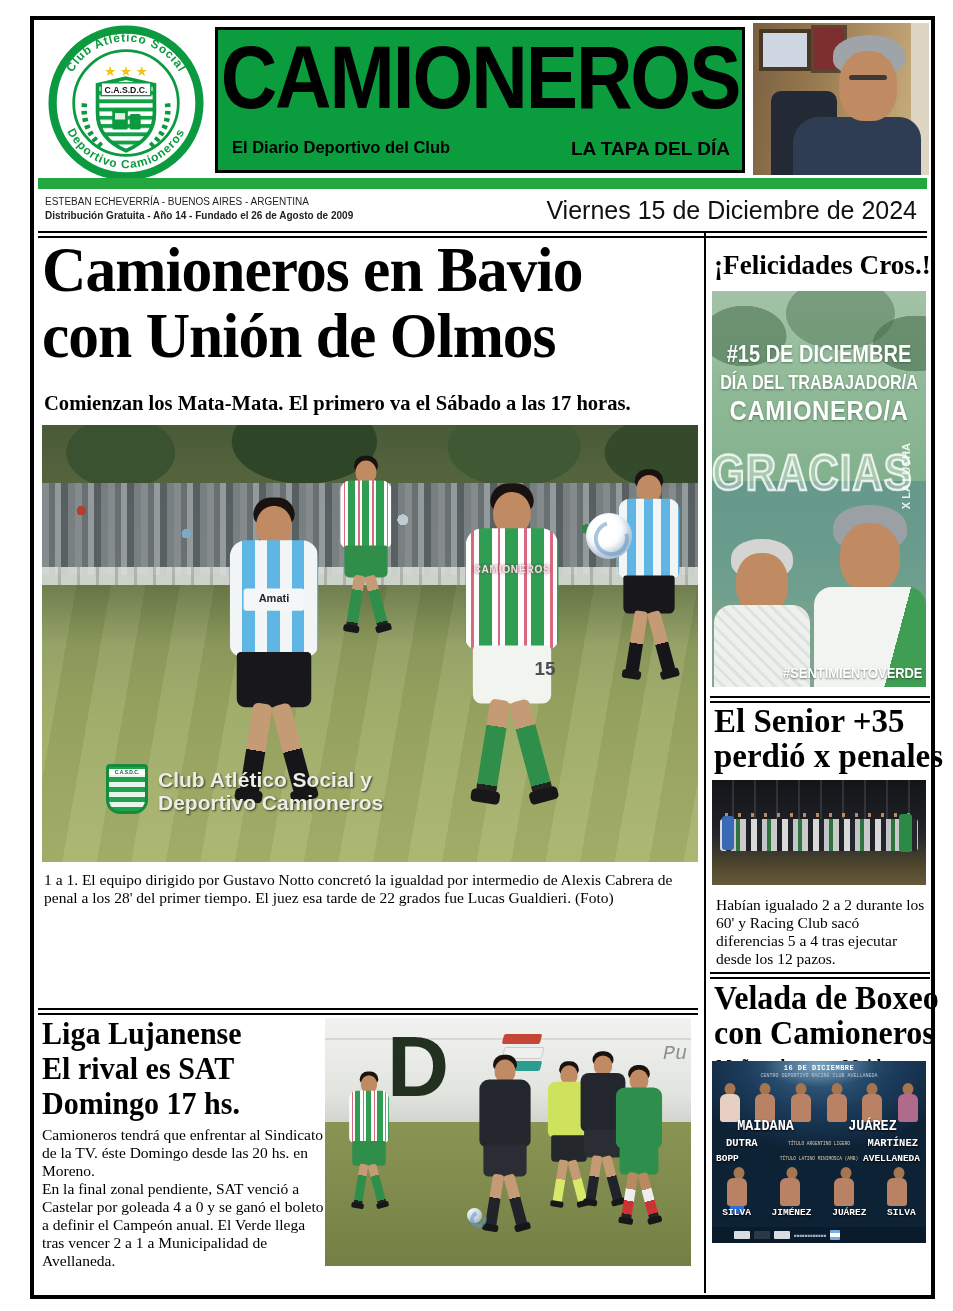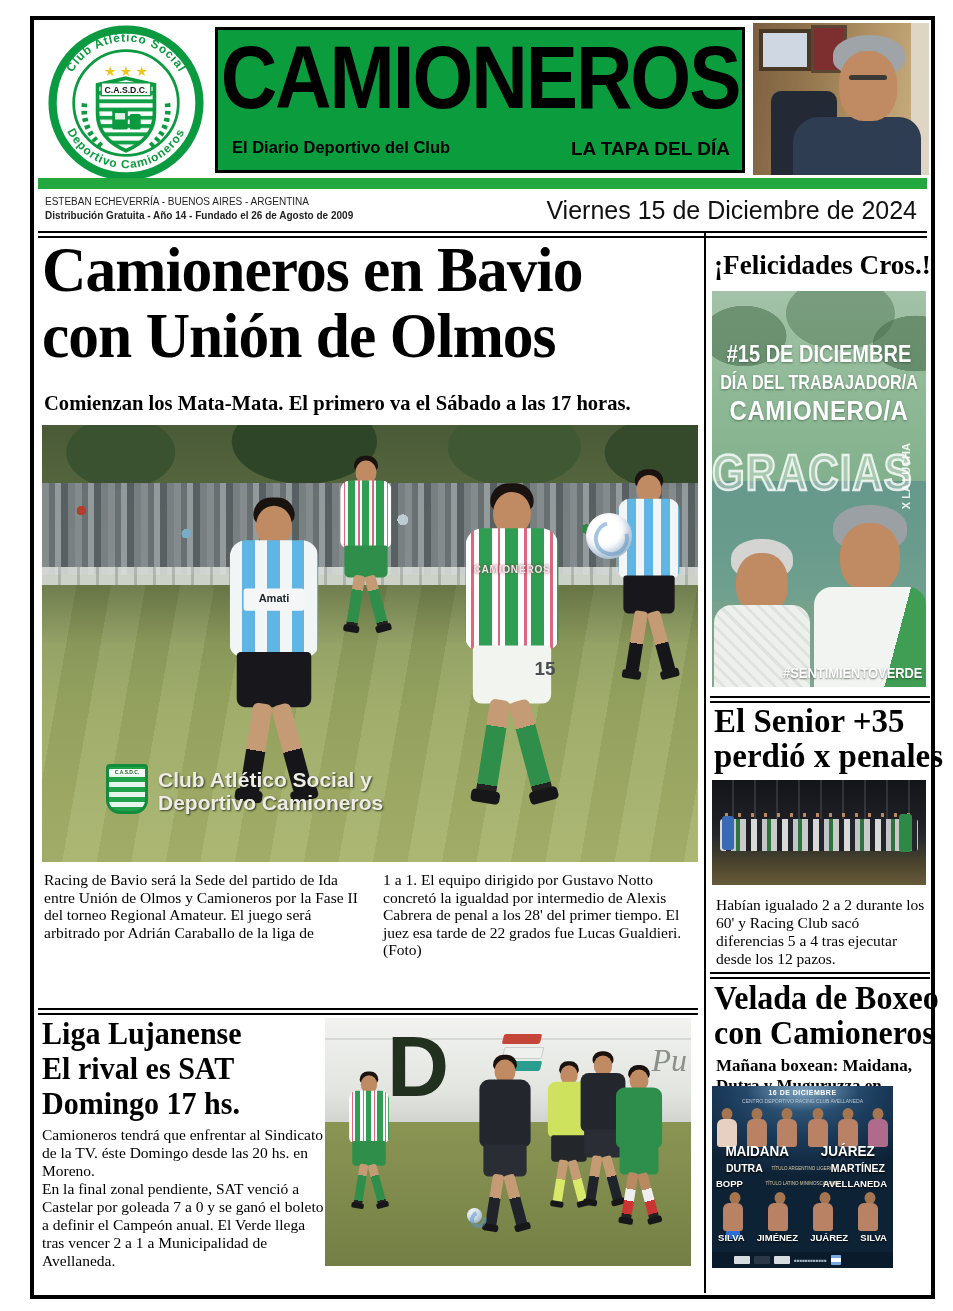--- a/index.html
+++ b/index.html
@@ -98,21 +98,21 @@
   
   .photo-bottom{left:291px;top:998px;width:366px;height:248px;overflow:hidden;background:#7f8a4f;}
   .pb-wall{position:absolute;left:0;right:0;top:0;height:104px;background:linear-gradient(#f2f3f0,#e2e4e0 72%,#d2d4d0);border-bottom:3px solid #c2c4c0;}
   .pb-wall-line{position:absolute;left:0;right:0;top:20px;height:2px;background:#d6d8d4;}
   .pb-letter{position:absolute;left:62px;top:0px;font-family:"Liberation Sans",sans-serif;font-weight:bold;font-size:86px;color:#22301f;line-height:96px;}
   .pb-flag{position:absolute;left:178px;top:16px;width:40px;height:44px;}
   .pb-flag i{position:absolute;left:0;width:38px;height:10px;transform:skewX(-14deg);border-radius:2px;}
   .pb-flag i:nth-child(1){top:0;background:#c64539;}
   .pb-flag i:nth-child(2){top:13px;background:#eef0ee;border:1px solid #ccc;}
   .pb-flag i:nth-child(3){top:27px;background:#2a9d8f;}
-  .pb-script{position:absolute;right:4px;top:24px;font-style:italic;font-size:32px;color:#8a918a;}
+  .pb-script{position:absolute;right:4px;top:24px;font-style:italic;font-size:20px;color:#8a918a;font-family:Liberation Mono, monospace;}
   .pb-grass{position:absolute;left:0;right:0;top:104px;bottom:0;background:linear-gradient(#8a9554,#747f45);}
   .pb-ball{left:142px;top:190px;width:15px;height:15px;}
   .jersey-black .torso{background:#23272d;}
   .jersey-black .shorts{background:#2a2e34;}
   .jersey-black .leg{background:linear-gradient(#c49b74 45%,#202329 45%);}
   .jersey-ref .torso{background:#cfe25d;}
   .jersey-ref .shorts{background:#23262b;}
   .jersey-ref .leg{background:linear-gradient(#c49b74 45%,#d8e868 45%);}
   .jersey-vgreen .torso{background:#2e8f4c;}
   .jersey-vgreen .shorts{background:#2e8f4c;}
@@ -152,21 +152,21 @@
   .ps-fence{position:absolute;left:0;right:0;top:0;height:58px;background:repeating-linear-gradient(90deg,transparent 0 20px,rgba(200,205,215,.14) 20px 22px);}
   .ps-heads{position:absolute;left:8px;right:8px;top:30px;height:10px;background-image:radial-gradient(circle 3px,#bd8a62 60%,transparent 62%);background-size:13px 10px;}
   .ps-row{position:absolute;left:8px;right:8px;top:39px;height:32px;border-radius:3px;opacity:.92;background:repeating-linear-gradient(90deg,#e8e8e8 0 6px,#23252a 6px 11px,#cfd3d6 11px 16px,#2f7a40 16px 20px,#d8d8d8 20px 26px,#1e2025 26px 31px);}
   .ps-gk{position:absolute;left:10px;top:36px;width:12px;height:34px;background:#3a6ab5;border-radius:3px;}
   .ps-coach{position:absolute;right:14px;top:34px;width:13px;height:38px;background:#2d8a46;border-radius:3px;}
   .senior-body{left:682px;top:876px;width:212px;font-size:15.5px;line-height:18px;}
   .rule-sb2{left:676px;width:220px;top:952px;}
   .boxeo-h1{top:960px;font-size:33px;}
   .boxeo-h2{top:995px;font-size:33px;}
   .boxeo-deck{left:682px;top:1036px;width:212px;font-weight:bold;font-size:17px;line-height:20px;}
-  .poster-box{left:678px;top:1066px;width:181px;height:182px;overflow:hidden;background:radial-gradient(140px 90px at 50% 0%,#3e6a8e 0%,#1c3c5c 55%,#0e2236 100%),#0e2236;font-family:Liberation Sans, sans-serif;color:#fff;}
+  .poster-box{left:678px;top:1041px;width:214px;height:182px;overflow:hidden;background:radial-gradient(140px 90px at 50% 0%,#3e6a8e 0%,#1c3c5c 55%,#0e2236 100%),#0e2236;font-family:Liberation Mono, monospace;color:#fff;}
   .bx-splash{position:absolute;left:0;right:0;top:0;height:50px;background:radial-gradient(80px 30px at 50% 10%,rgba(190,220,240,.5),transparent 70%);}
   .bx-date{position:absolute;top:3px;left:0;right:0;text-align:center;font-weight:bold;font-size:7px;letter-spacing:.5px;}
   .bx-venue{position:absolute;top:12px;left:0;right:0;text-align:center;font-size:5px;color:#b9c6d2;}
   .bx-fighters{position:absolute;top:18px;left:0;right:0;height:44px;display:flex;justify-content:space-around;align-items:flex-end;}
   .bxer{width:22px;height:40px;position:relative;}
   .bxer::before{content:"";position:absolute;top:0;left:50%;transform:translateX(-50%);width:11px;height:12px;border-radius:50%;background:#a5754f;}
   .bxer::after{content:"";position:absolute;top:11px;left:1px;width:20px;height:28px;border-radius:6px 6px 3px 3px;background:#b98264;}
   .bxer.w1::after{background:#e7cfc2;}
   .bxer.w2::after{background:#b06a8c;}
   .bx-n1{position:absolute;top:58px;width:50%;text-align:center;font-weight:bold;font-size:13.5px;text-shadow:0 1px 2px #000;transform:scaleY(1.1);}
@@ -308,32 +308,31 @@
           <span>C.A.S.D.C.</span>
         </div>
       <div class="wm-text">
         <div>Club Atlético Social y</div>
         <div>Deportivo Camioneros</div>
       </div>
     </div>
   </div>
 
   <div class="abs cols">
-    <p>Racing de Bavio será la Sede del partido de Ida entre Unión de Olmos y Camioneros por la Fase II del torneo Regional Amateur. El juego será arbitrado por Adrián Caraballo de la liga de</p>
     <p>1 a 1. El equipo dirigido por Gustavo Notto concretó la igualdad por intermedio de Alexis Cabrera de penal a los 28' del primer tiempo. El juez esa tarde de 22 grados fue Lucas Gualdieri. (Foto)</p>
   </div>
 
   <div class="abs hr2 rule-mid"></div>
 
   <div class="abs liga-h lh1 serif-h">Liga Lujanense</div>
   <div class="abs liga-h lh2 serif-h">El rival es SAT</div>
   <div class="abs liga-h lh3 serif-h">Domingo 17 hs.</div>
   <div class="abs liga-body">
     <p>Camioneros tendrá que enfrentar al Sindicato de la TV. éste Domingo desde las 20 hs. en Moreno.</p>
-    <p>En la final zonal pendiente, SAT venció a Castelar por goleada 7 a 0 y se ganó el boleto a definir el Campeón anual. El Verde llega tras vencer 2 a 1 a Municipalidad de Avellaneda.</p>
+    <p>En la final zonal pendiente, SAT venció a Castelar por goleada 4 a 0 y se ganó el boleto a definir el Campeón anual. El Verde llega tras vencer 2 a 1 a Municipalidad de Avellaneda.</p>
   </div>
 
   <div class="abs photo-bottom">
     <div class="pb-wall">
       <div class="pb-wall-line"></div>
       <div class="pb-letter">D</div>
       <div class="pb-flag">
           <i></i>
           <i></i>
           <i></i>

